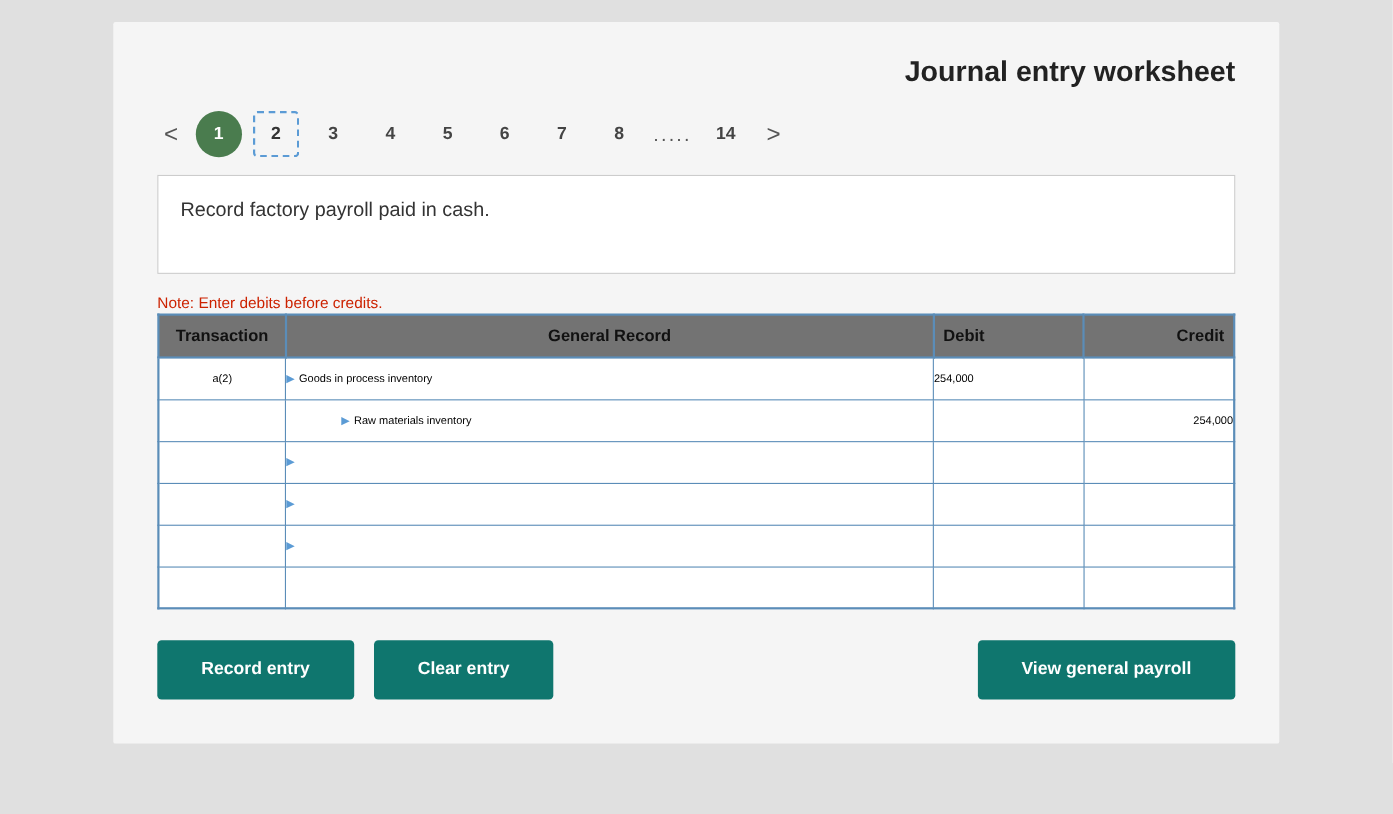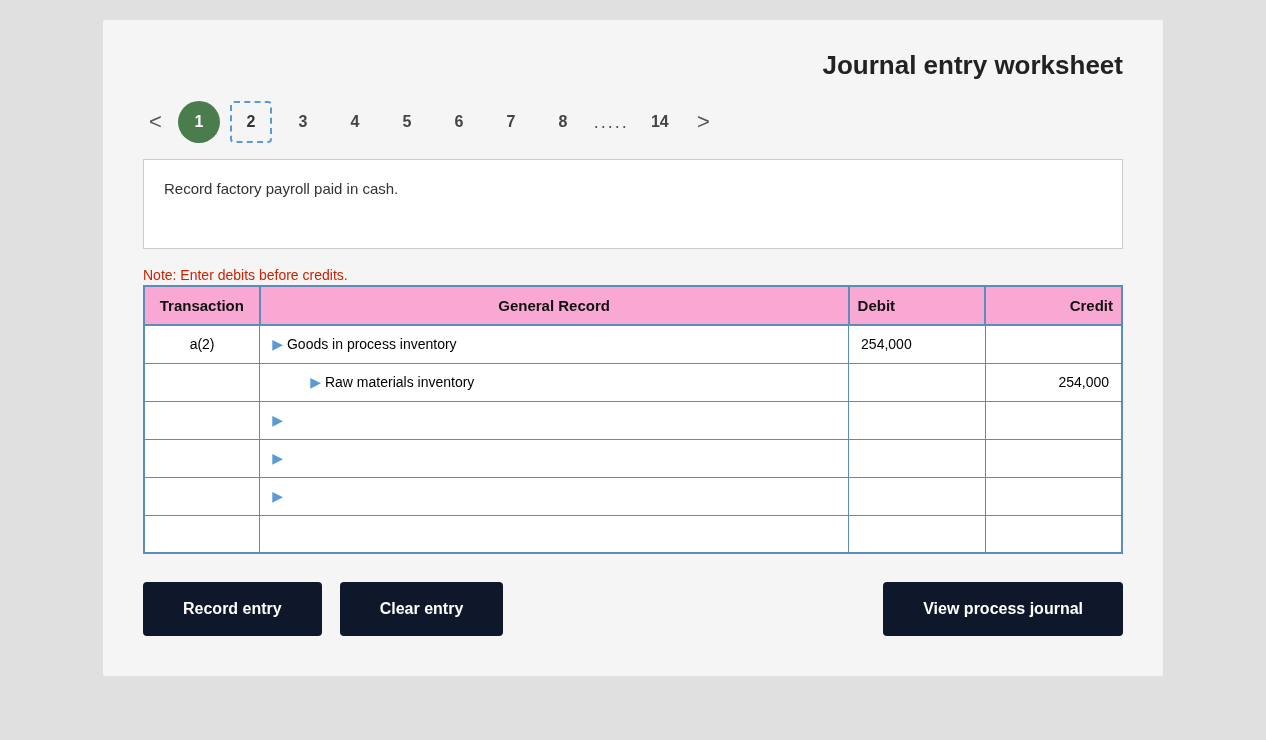--- a/index.html
+++ b/index.html
@@ -63,46 +63,46 @@
       font-size: 18px;
       color: #555;
       letter-spacing: 2px;
     }
     .description-box {
       background: white;
       border: 1px solid #ccc;
       padding: 20px;
       margin-bottom: 18px;
       min-height: 90px;
-      font-size: 15px;
+      font-size: 18px;
       color: #333;
     }
     .note {
       color: #cc2200;
       font-size: 14px;
       margin-bottom: 2px;
     }
     .journal-table {
       width: 100%;
       border-collapse: collapse;
       border: 2px solid #5b8db8;
       margin-bottom: 28px;
     }
     .journal-table th {
-      background: #f9a8d4;
+      background: #737373;
       color: #111;
       font-weight: bold;
       padding: 10px 8px;
       border: 2px solid #5b8db8;
       font-size: 15px;
     }
     .journal-table td {
       border: 1px solid #5b8db8;
-      padding: 8px 12px;
-      font-size: 14px;
+      padding: 8px 0;
+      font-size: 10px;
       background: white;
       height: 38px;
     }
     .journal-table .col-transaction {
       width: 110px;
       text-align: center;
     }
     .journal-table .col-journal {
       width: 560px;
     }
@@ -124,21 +124,21 @@
     .buttons-row {
       display: flex;
       align-items: center;
       gap: 0;
     }
     .btn {
       padding: 18px 40px;
       font-size: 16px;
       font-weight: bold;
       color: white;
-      background: #0f172a;
+      background: #0f766e;
       border: none;
       cursor: pointer;
       border-radius: 4px;
     }
     .btn-record {
       margin-right: 18px;
     }
     .btn-clear {
       margin-right: auto;
     }
@@ -218,15 +218,15 @@
         <td class="col-journal"></td>
         <td class="col-debit"></td>
         <td class="col-credit"></td>
       </tr>
     </tbody>
   </table>
 
   <div class="buttons-row">
     <button class="btn btn-record">Record entry</button>
     <button class="btn btn-clear">Clear entry</button>
-    <button class="btn btn-view">View process journal</button>
+    <button class="btn btn-view">View general payroll</button>
   </div>
 </div>
 
 </body></html>

